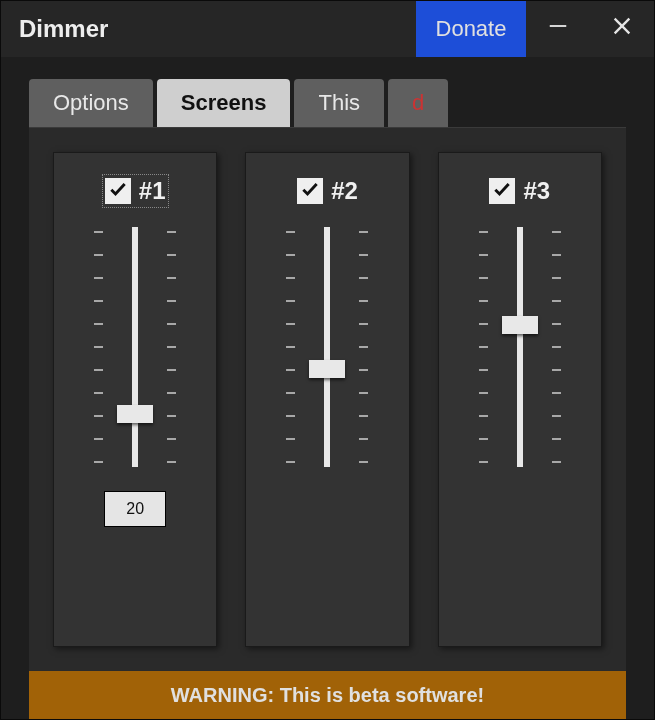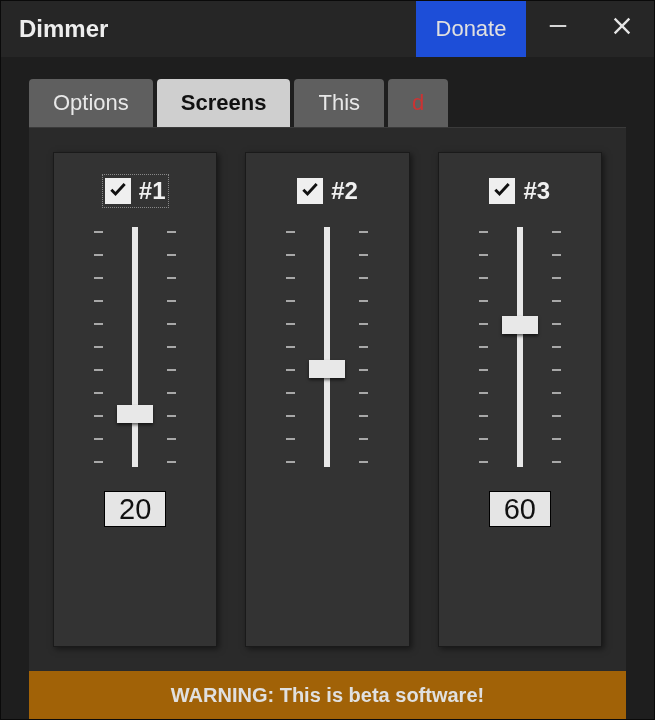--- a/index.html
+++ b/index.html
@@ -184,21 +184,21 @@
     background: #a8a8a8;
   }
 
   .value-box {
     margin-top: 24px;
     width: 62px;
     height: 36px;
     background: #e5e5e5;
     color: #111;
     border: 1px solid #000;
-    font-size: 29px;
+    font-size: 16px;
     font-weight: 500;
     text-align: center;
     line-height: 34px;
   }
 
   
   .footer {
     height: 48px;
     background: #a16207;
     display: flex;
@@ -366,20 +366,19 @@
               <div class="tick"></div>
               <div class="tick"></div>
               <div class="tick"></div>
               <div class="tick"></div>
               <div class="tick"></div>
               <div class="tick"></div>
               <div class="tick"></div>
               <div class="tick"></div>
             </div>
         </div>
-        <div class="value-box">60</div>
       </div>
 
     </div>
 
     <div class="footer">WARNING: This is beta software!</div>
   </div>
 </div>
 
 </body></html>

